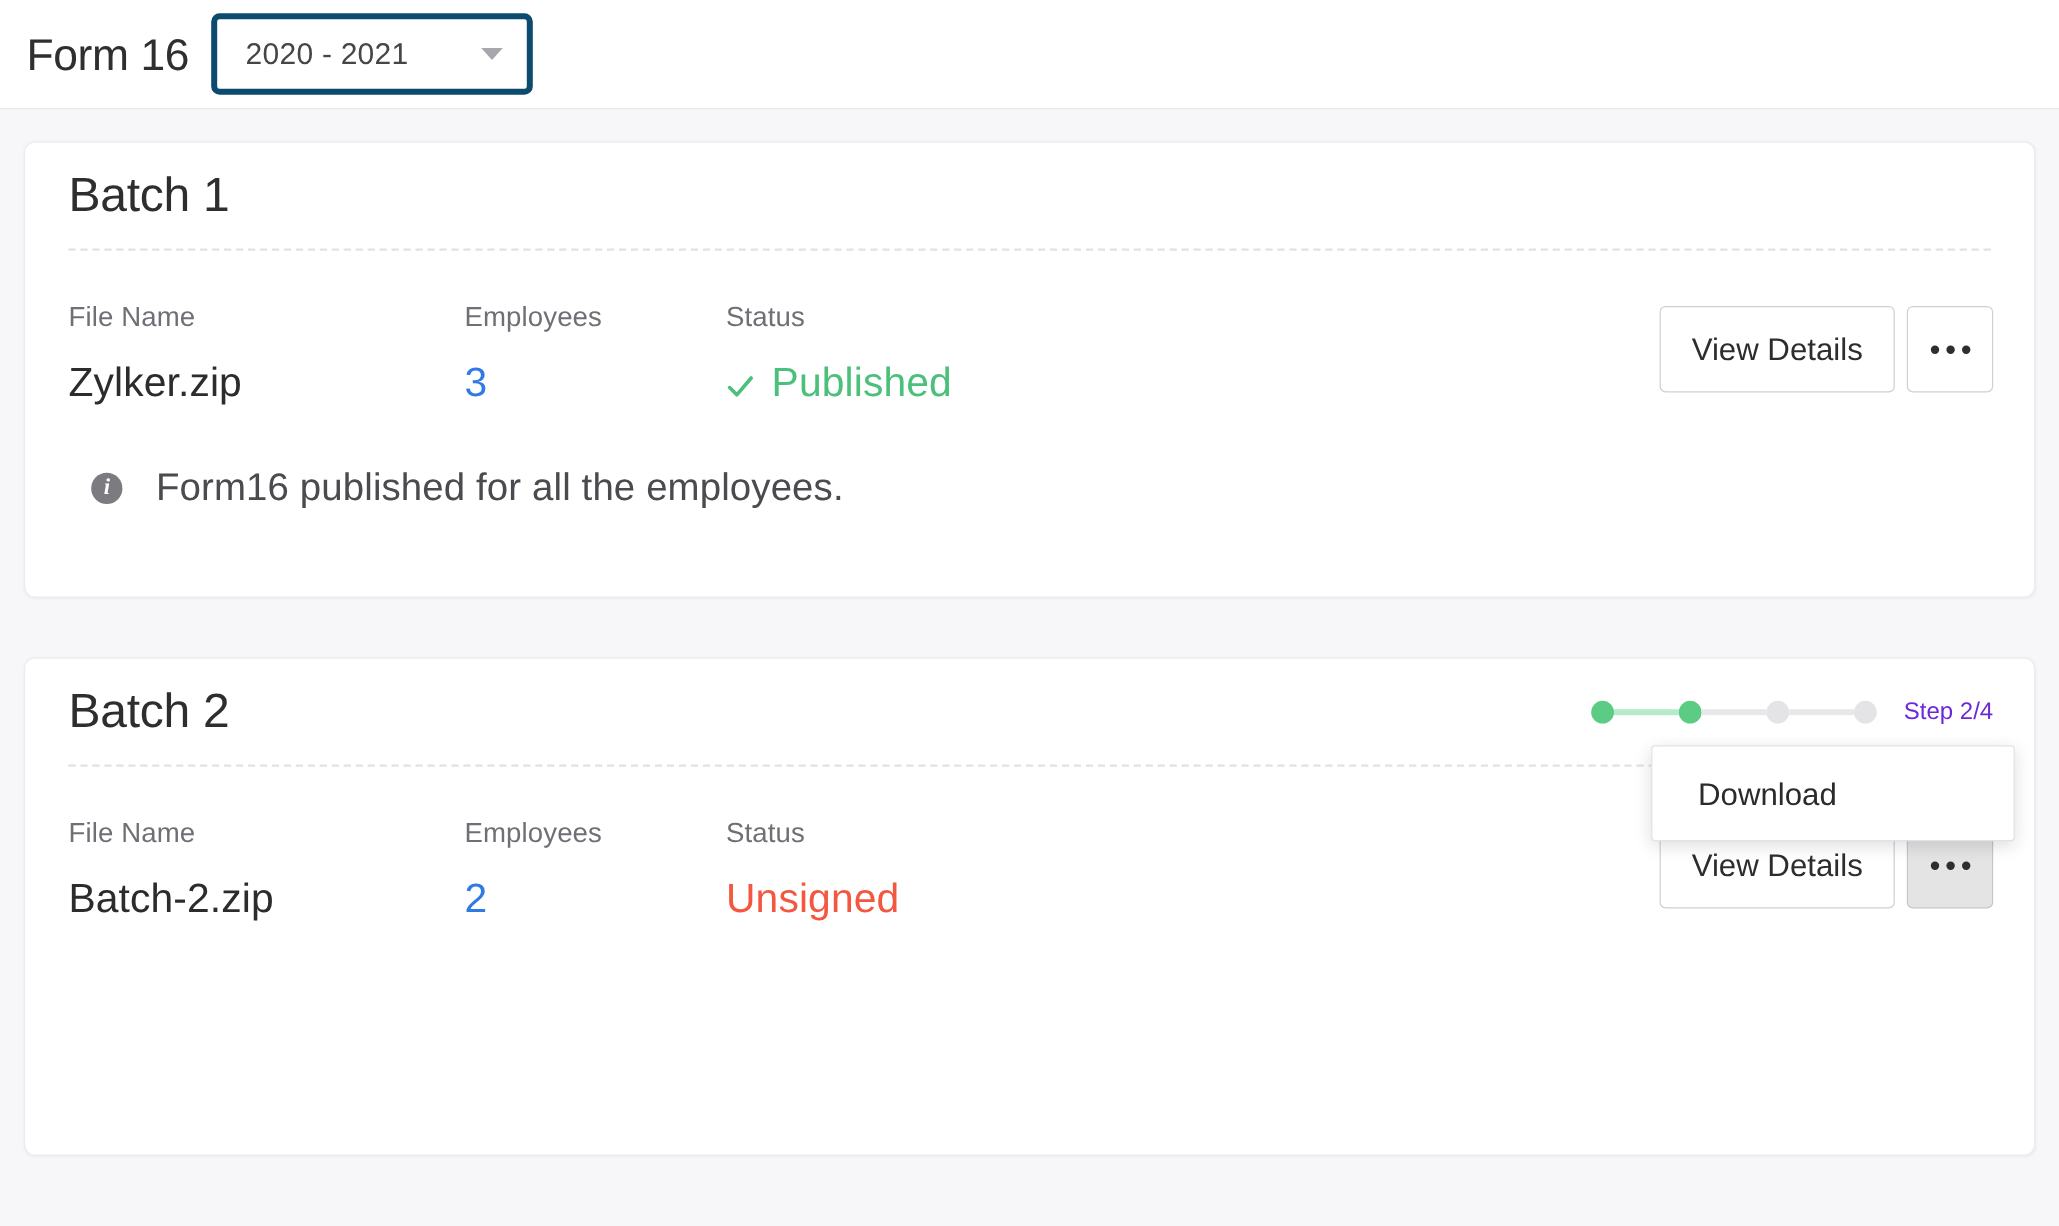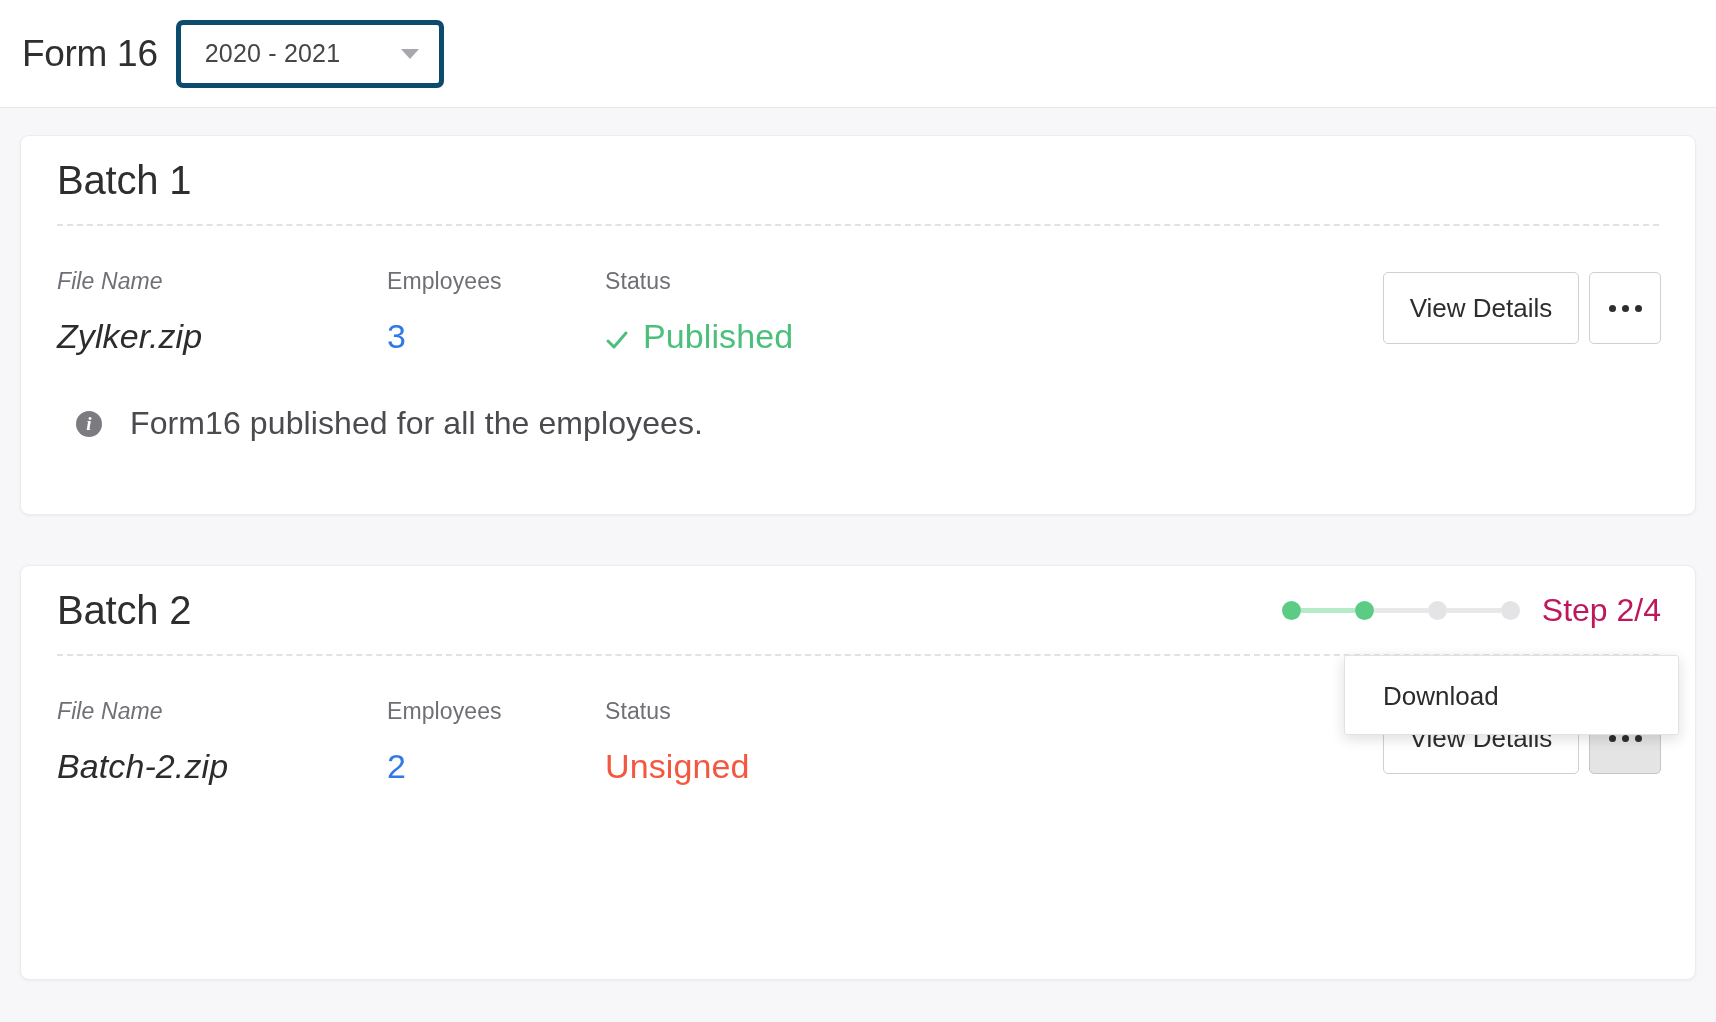--- a/index.html
+++ b/index.html
@@ -10,21 +10,21 @@
   }
   body {
     font-family: "Liberation Sans", sans-serif;
     background: #f7f7f9;
     color: #333;
     -webkit-font-smoothing: antialiased;
   }
 
   
   .page-header {
-    height: 108px;
+    height: 91px;
     background: #ffffff;
     border-bottom: 1px solid #e7e7ea;
     display: flex;
     align-items: center;
     padding-left: 22px;
     position: relative;
     z-index: 5;
   }
   .page-title {
     font-size: 37px;
@@ -102,39 +102,39 @@
   }
   .step-dot.done { background: #5ccb84; }
   .step-bar {
     width: 54px; height: 5px;
     background: #e8e8ea;
     flex: none;
   }
   .step-bar.done { background: #b6eac9; }
   .step-label {
     margin-left: 22px;
-    font-size: 32px;
-    color: #be185d;
+    font-size: 20px;
+    color: #6d28d9;
   }
 
   .dashed-sep {
     margin: 0 36px;
     border-top: 2px dashed #e2e2e5;
     height: 0;
   }
 
   
   .card-body {
     padding: 44px 34px 0 36px;
     display: flex;
     align-items: flex-start;
     position: relative;
   }
   .col { flex: none; }
-  .col-file { width: 330px; font-style: italic; }
+  .col-file { width: 330px; }
   .col-emp  { width: 218px; }
   .col-status { width: 340px; }
 
   .col-label {
     font-size: 23px;
     color: #6f6f76;
     line-height: 1;
     margin-bottom: 26px;
     letter-spacing: 0.1px;
   }
@@ -226,22 +226,22 @@
     margin-left: 28px;
     font-size: 32px;
     color: #4a4a4f;
     letter-spacing: 0.1px;
   }
 
   
   .menu {
     position: absolute;
     right: 16px;
-    top: 89px;
-    width: 335px;
+    top: 72px;
+    width: 303px;
     background: #fff;
     border: 1px solid #e2e2e6;
     border-radius: 3px;
     box-shadow: 0 4px 14px rgba(20,20,40,0.14);
     padding: 11px 0 9px 0;
     z-index: 40;
   }
   .menu-item {
     height: 58px;
     display: flex;

